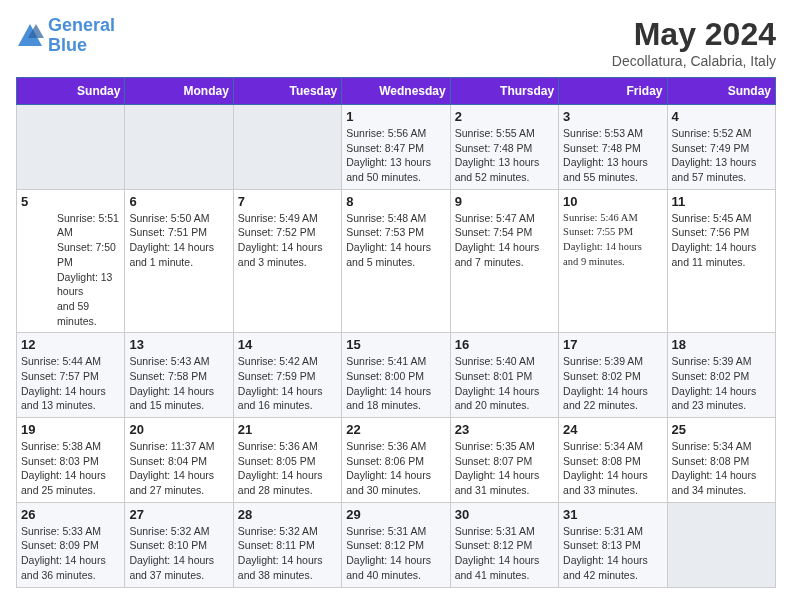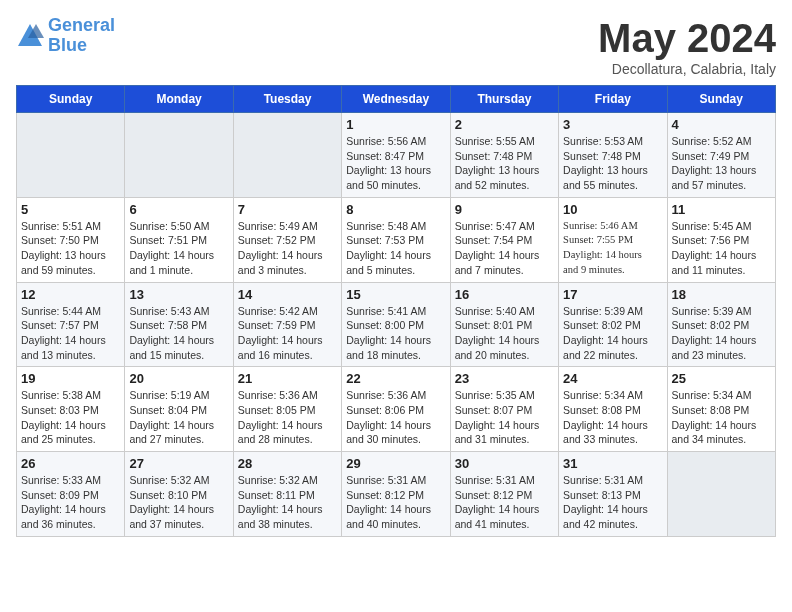--- a/index.html
+++ b/index.html
@@ -32,38 +32,38 @@
       color: #4a90d9;
     }
     .logo-icon {
       width: 28px;
       height: 28px;
     }
     .title-area {
       text-align: right;
     }
     .month-title {
-      font-size: 40px;
+      font-size: 32px;
       font-weight: bold;
       color: #333;
     }
     .location {
       font-size: 14px;
       color: #555;
     }
     table {
       width: 100%;
       border-collapse: collapse;
       font-size: 11px;
     }
     thead th {
-      background-color: #1d4ed8;
+      background-color: #6d28d9;
       color: #fff;
       padding: 6px 4px;
-      text-align: center;
+      text-align: right;
       font-size: 12px;
       font-weight: bold;
       border: 1px solid #3a6aae;
     }
     tbody td {
       border: 1px solid #ccc;
       vertical-align: top;
       padding: 4px;
       width: 108px;
       min-height: 80px;
@@ -152,21 +152,21 @@
           <div class="day-num">4</div>
           <div class="day-detail" style="white-space: pre-line;">Sunrise: 5:52 AM
 Sunset: 7:49 PM
 Daylight: 13 hours
 and 57 minutes.</div>
         </td>
       </tr>
       <tr>
         <td>
           <div class="day-num">5</div>
-          <div class="day-detail" style="white-space: pre-line;">Sunrise: 5:51 AM
+          <div class="day-detail" style="white-space: pre-line; margin-left: 36px;">Sunrise: 5:51 AM
 Sunset: 7:50 PM
 Daylight: 13 hours
 and 59 minutes.</div>
         </td>
         <td>
           <div class="day-num">6</div>
           <div class="day-detail" style="white-space: pre-line;">Sunrise: 5:50 AM
 Sunset: 7:51 PM
 Daylight: 14 hours
 and 1 minute.</div>
@@ -261,21 +261,21 @@
       <tr>
         <td>
           <div class="day-num">19</div>
           <div class="day-detail" style="white-space: pre-line;">Sunrise: 5:38 AM
 Sunset: 8:03 PM
 Daylight: 14 hours
 and 25 minutes.</div>
         </td>
         <td>
           <div class="day-num">20</div>
-          <div class="day-detail" style="white-space: pre-line;">Sunrise: 5:19 AM
+          <div class="day-detail" style="white-space: pre-line;">Sunrise: 11:37 AM
 Sunset: 8:04 PM
 Daylight: 14 hours
 and 27 minutes.</div>
         </td>
         <td>
           <div class="day-num">21</div>
           <div class="day-detail" style="white-space: pre-line;">Sunrise: 5:36 AM
 Sunset: 8:05 PM
 Daylight: 14 hours
 and 28 minutes.</div>

